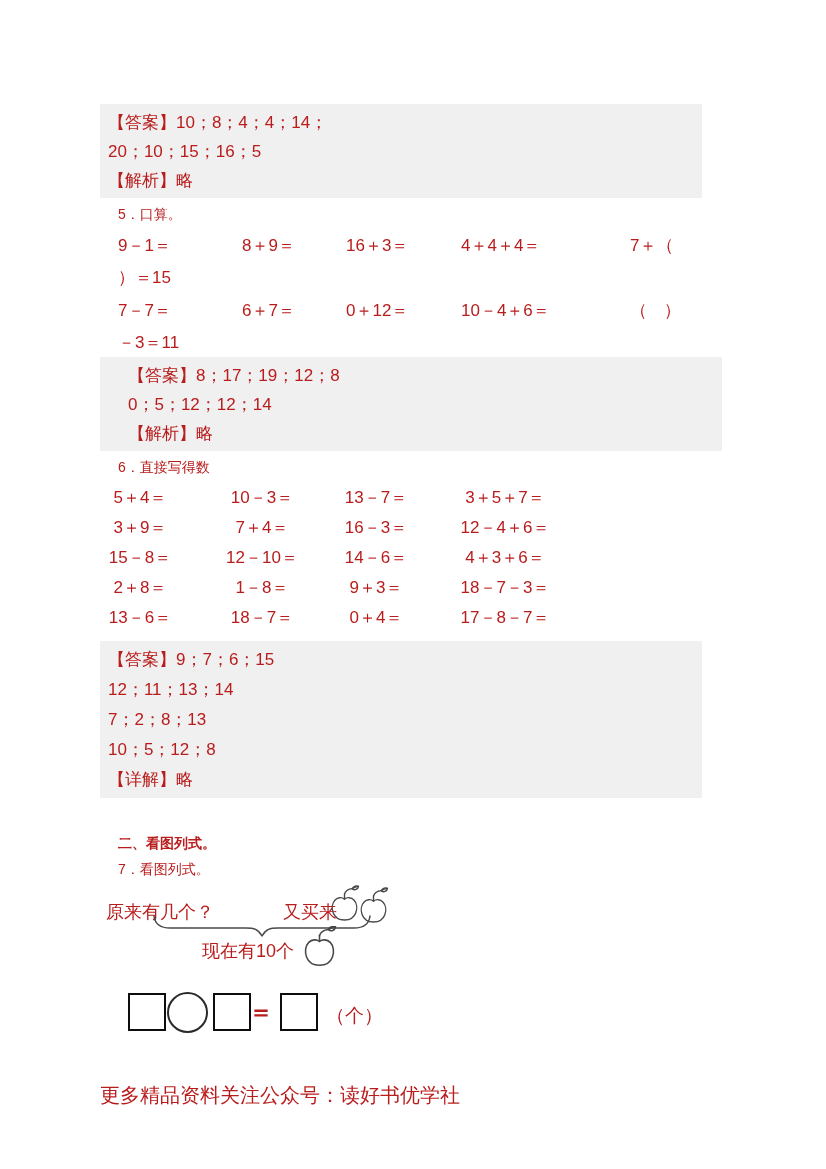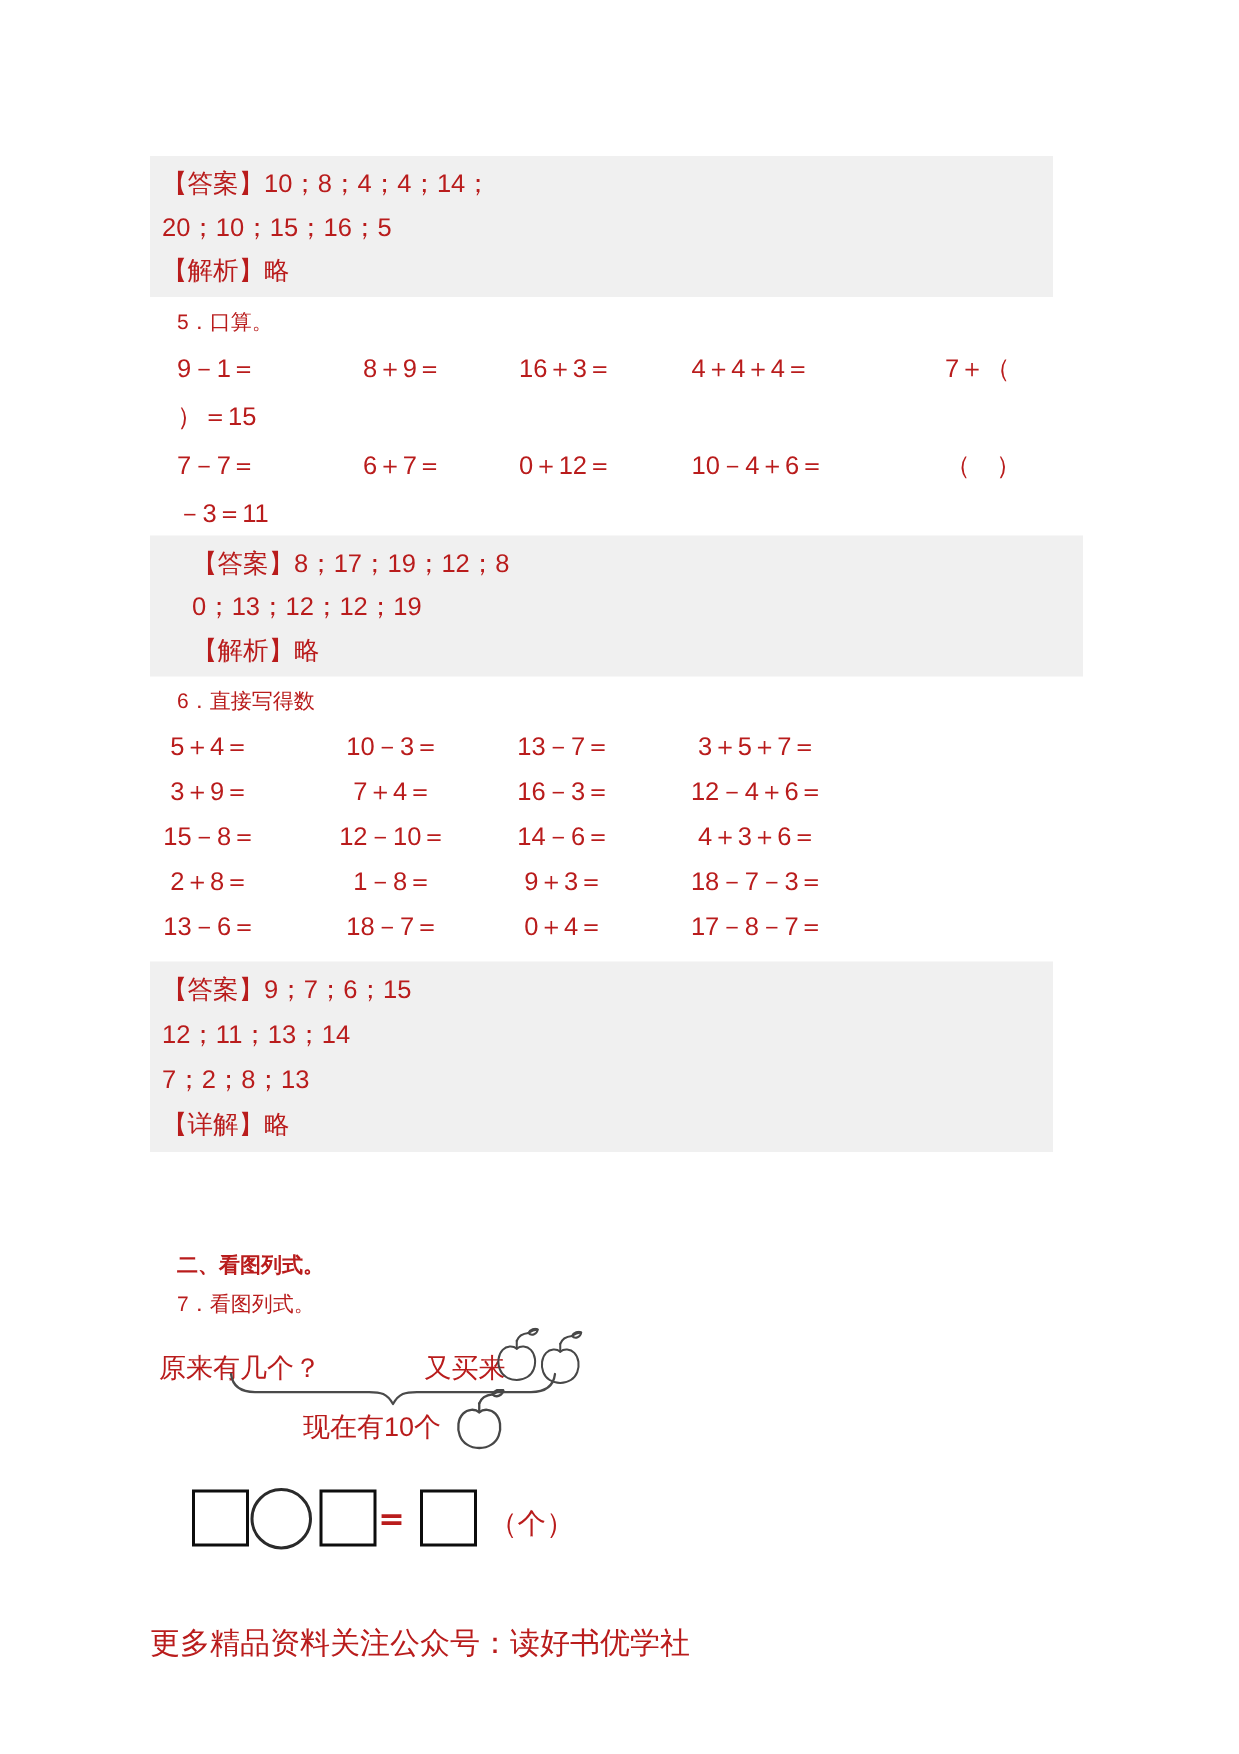--- a/index.html
+++ b/index.html
@@ -84,21 +84,21 @@
     <span class="p c5-3">0＋12＝</span>
     <span class="p c5-4">10－4＋6＝</span>
     <span class="p c5-5">（　）</span>
   </div>
   <div class="arow" id="q5r4">
     <span class="p c5-1">－3＝11</span>
   </div>
 
   <section class="gray" id="gray2">
     <div class="ln">【答案】8；17；19；12；8</div>
-    <div class="ln">0；13；12；12；19</div>
+    <div class="ln">0；5；12；12；14</div>
     <div class="ln">【解析】略</div>
   </section>
 
   <div class="qtitle" id="q6-title">6．直接写得数</div>
   <div class="arow" id="q6r1">
     <span class="p c6-1">5＋4＝</span>
     <span class="p c6-2">10－3＝</span>
     <span class="p c6-3">13－7＝</span>
     <span class="p c6-4">3＋5＋7＝</span>
   </div>
@@ -124,20 +124,21 @@
     <span class="p c6-1">13－6＝</span>
     <span class="p c6-2">18－7＝</span>
     <span class="p c6-3">0＋4＝</span>
     <span class="p c6-4">17－8－7＝</span>
   </div>
 
   <section class="gray" id="gray3">
     <div class="ln">【答案】9；7；6；15</div>
     <div class="ln">12；11；13；14</div>
     <div class="ln">7；2；8；13</div>
+    <div class="ln">10；5；12；8</div>
     <div class="ln">【详解】略</div>
   </section>
 
   <div class="qtitle" id="sec2-title">二、看图列式。</div>
   <div class="qtitle" id="q7-title">7．看图列式。</div>
 
   <svg width="0" height="0" style="position:absolute" aria-hidden="true">
     <defs>
       <g id="apple-sym">
         <path class="st" d="M16 14 C13.5 11.8 9 12 6.3 14.8 C3.2 18 2.6 23.5 4.3 28 C6 32.6 10.5 35.5 16 35.5 C21.5 35.5 26 32.6 27.7 28 C29.4 23.5 28.8 18 25.7 14.8 C23 12 18.5 11.8 16 14 Z"></path>

